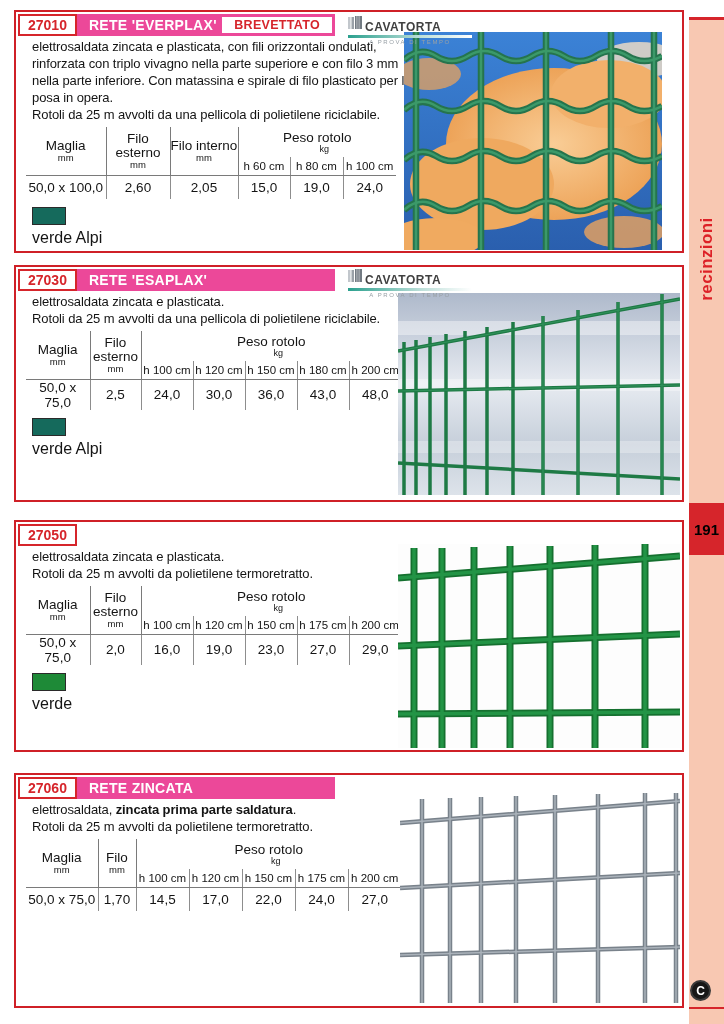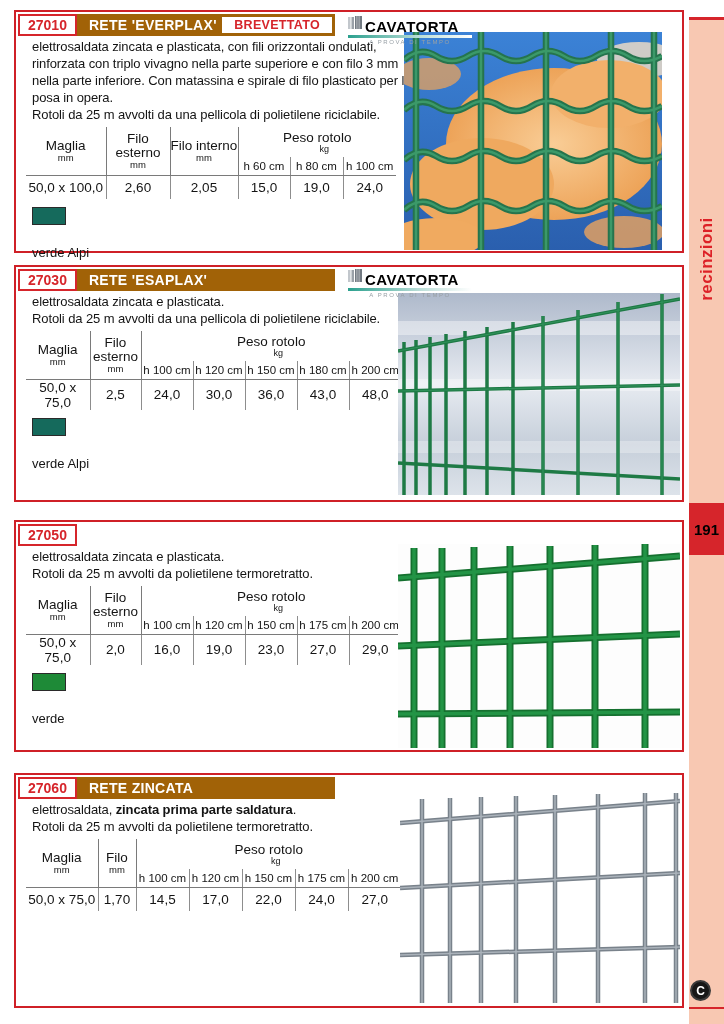--- a/index.html
+++ b/index.html
@@ -13,31 +13,31 @@
   .panel { position:absolute; left:14px; width:670px; background:#fff;
            border:2px solid #cf2027; }
   #p1 { top:10px;  height:243px; }
   #p2 { top:265px; height:237px; }
   #p3 { top:520px; height:232px; }
   #p4 { top:773px; height:235px; }
 
   .head { position:absolute; top:2px; left:2px; height:22px; display:flex; z-index:3; }
   .code { background:#fff; border:2px solid #d6252b; color:#d6252b; font-weight:bold;
           font-size:14px; display:flex; align-items:center; padding:0 8px; }
-  .bar  { background:#a16207; color:#fff; font-weight:bold; font-size:14px;
+  .bar  { background:#ec4899; color:#fff; font-weight:bold; font-size:14px;
           display:flex; align-items:center; padding-left:12px; width:258px;
           letter-spacing:.3px;text-align:right; }
   .badge { background:#fff; color:#d6252b; font-weight:bold; font-size:12.5px;
            margin-left:auto; margin-right:3px; padding:1px 12px; align-self:center; }
 
   
   .brand { position:absolute; left:332px; width:124px; z-index:3; }
   #p1 .brand { top:4px; } #p2 .brand { top:2px; }
   .brand-row { display:flex; align-items:flex-end; gap:3px; }
-  .brand-name { font-size:15px; font-weight:bold; color:#000000; letter-spacing:.5px; line-height:14px; }
+  .brand-name { font-size:12px; font-weight:bold; color:#404040; letter-spacing:.5px; line-height:14px; }
   .brand-underline { height:3px; margin-top:1px;
     background:linear-gradient(to right,#2ba08e,#bfe0da 60%,#ffffff); }
   .brand-tag { font-size:6px; color:#98a0a6; letter-spacing:1.6px; text-align:center; margin-top:1px; }
 
   
   .desc { margin:26px 0 0 16px; width:380px; }
   .desc p { font-size:13px; line-height:17px; letter-spacing:-0.1px; }
 
   
   .spec-table { border-collapse:collapse; margin:4px 0 0 10px; table-layout:fixed; }
@@ -49,21 +49,21 @@
   .gsub { display:block; font-size:9px;   line-height:9px; margin-left:14px; }
   .maincol { border-right:1px solid #7a7a7a; border-bottom:1px solid #7a7a7a; }
   .r2 th { font-size:11.5px; height:18px; border-bottom:1px solid #7a7a7a; }
   .r2 th + th { border-left:1px solid #8d8d8d; }
   .rdata td { font-size:13.5px; height:24px; }
   .rdata td + td { border-left:1px solid #8d8d8d; }
 
   
   .swatch-row { margin:8px 0 0 16px; }
   .swatch { width:34px; height:18px; border:1px solid #2a2a2a; }
-  .swatch-label { font-size:13px; margin-top:20px; }
+  .swatch-label { font-size:16px; margin-top:4px; }
 
   
   .photo { position:absolute; z-index:2; }
   #p1 .photo { left:388px; top:20px; width:258px; height:218px; }
   #p2 .photo { left:382px; top:26px; width:282px; height:202px; }
   #p3 .photo { left:382px; top:22px; width:282px; height:204px; }
   #p4 .photo { left:384px; top:18px; width:280px; height:210px; }
   .photo svg { display:block; width:100%; height:100%; }
 
   

